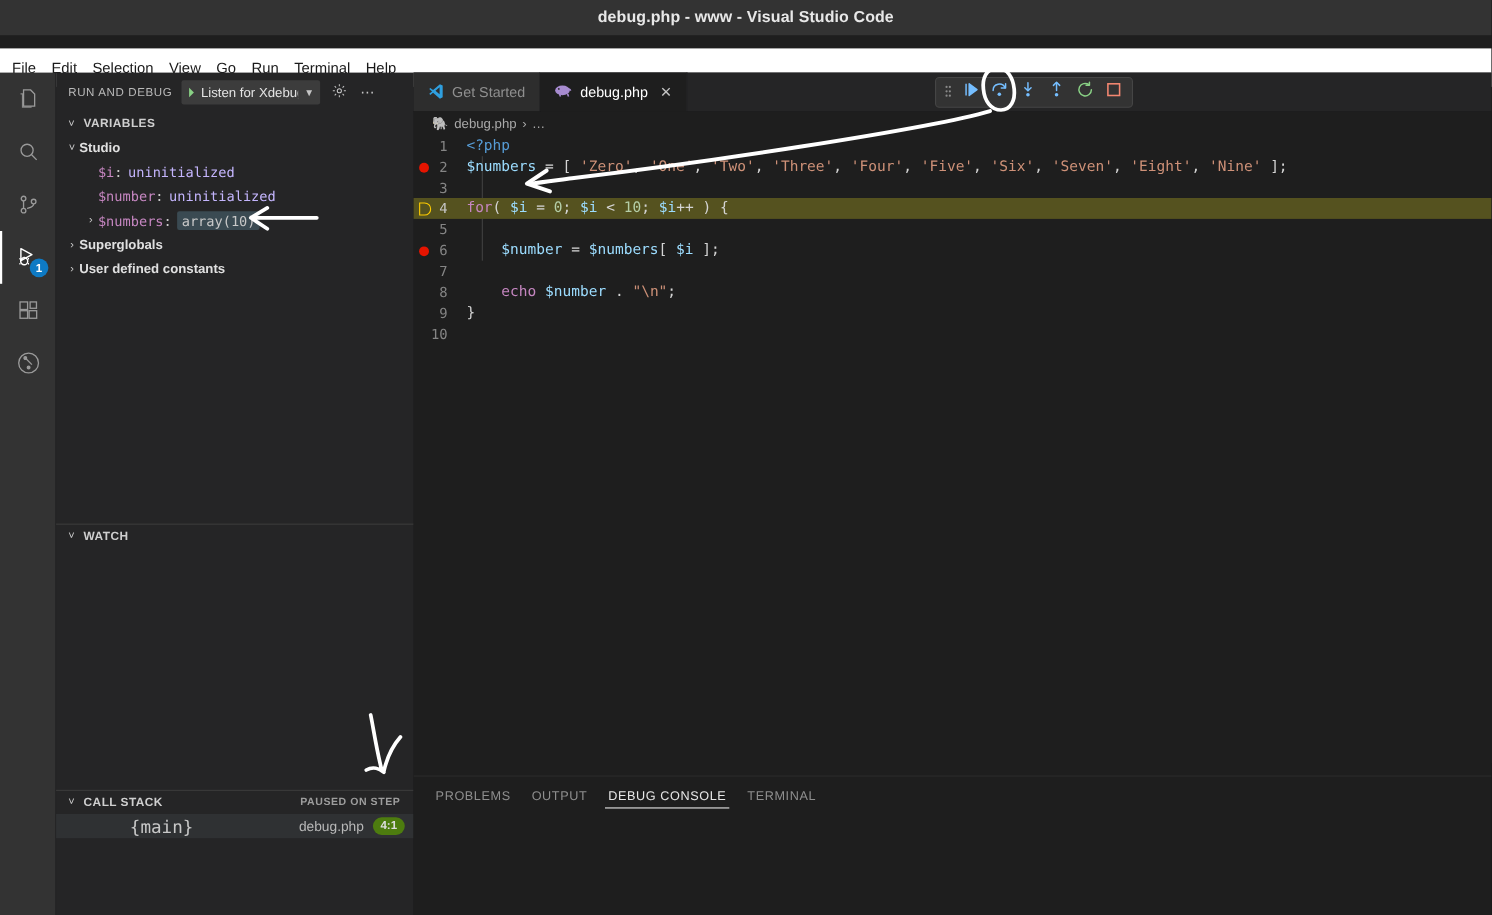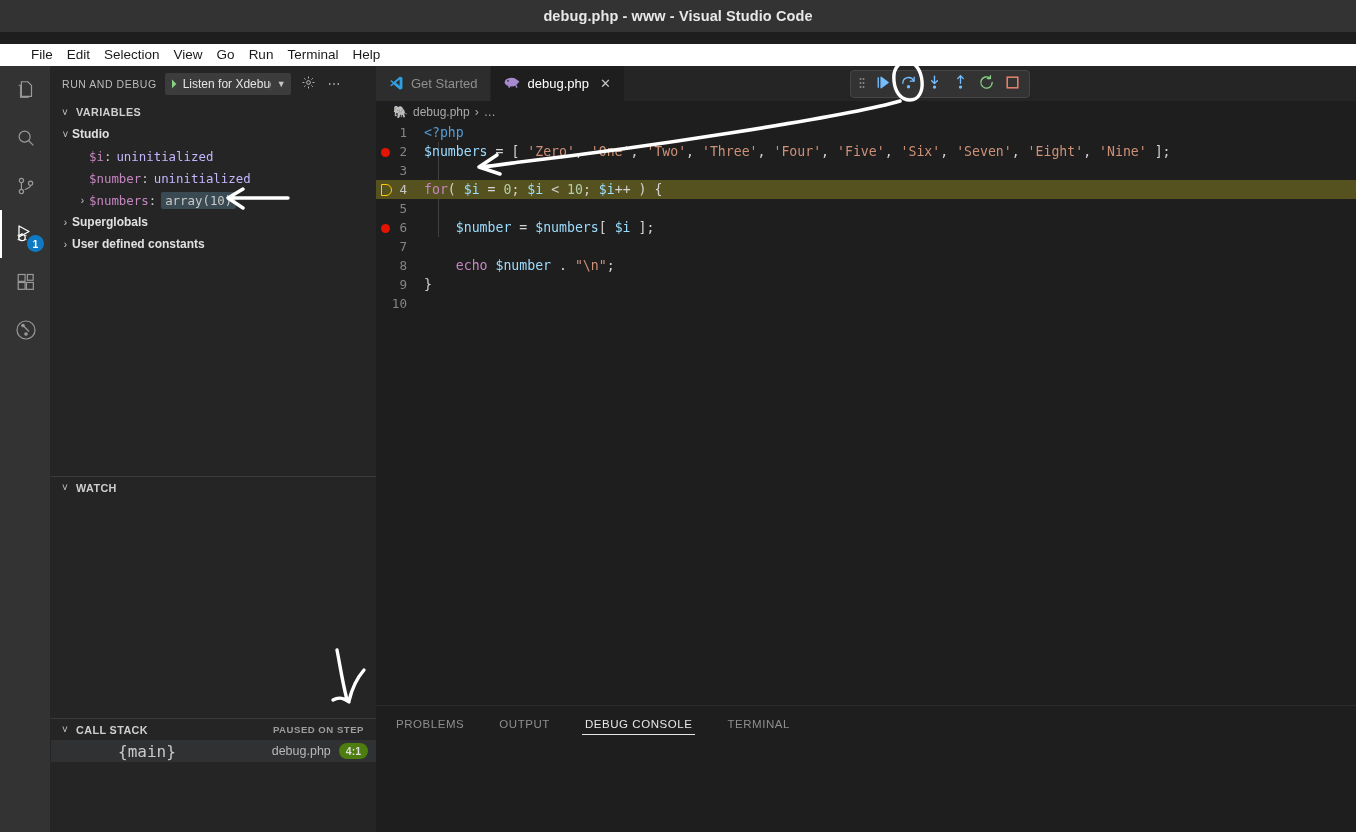--- a/index.html
+++ b/index.html
@@ -16,21 +16,21 @@
     position: absolute; left: 0; top: 0; width: 1356px; height: 32px;
     background: #333333; display: flex; align-items: center; justify-content: center;
   }
   .titlebar-text {
     color: #e8e8e8; font-size: 14.5px; font-weight: bold; letter-spacing: 0.1px;
   }
 
   
   .menubar {
     position: absolute; left: 0; top: 44px; width: 1356px; height: 35px;
-    background: #ffffff; display: flex; padding-left: 24px;
+    background: #ffffff; display: flex; align-items: center; padding-left: 4px;
   }
   .menu-item {
     color: #1a1a1a; font-size: 13.5px; padding: 0 7px; line-height: 22px; cursor: default;
   }
 
   
   .activitybar {
     position: absolute; left: 0; top: 66px; width: 51px; height: 766px;
     background: #333333; border-right: 1px solid #252526;
   }
@@ -172,21 +172,21 @@
   .dt-handle { width: 14px; display:flex; align-items:center; justify-content:center; }
   .dt-btn {
     width: 26px; height: 24px; display: flex; align-items: center; justify-content: center;
   }
 
   
   .panel {
     position: absolute; left: 376px; right: 0; top: 705px; bottom: 0; background: #1e1e1e;
     border-top: 1px solid #2b2b2b;
   }
-  .panel-tabs { height: 35px; display: flex; align-items: center; padding-left: 17px; gap: 29px; }
+  .panel-tabs { height: 35px; display: flex; align-items: center; padding-left: 17px; gap: 13px; }
   .ptab {
     position: relative; color: #8e8e8e; font-size: 11.5px; letter-spacing: 0.55px;
     text-transform: uppercase; height: 35px; display: flex; align-items: center; padding: 0 3px;
   }
   .ptab.active { color: #e7e7e7; }
   .ptab.active::after {
     content: ""; position: absolute; left: 0; right: 0; bottom: 6px; height: 1px; background: #e7e7e7;
   }
 
   

